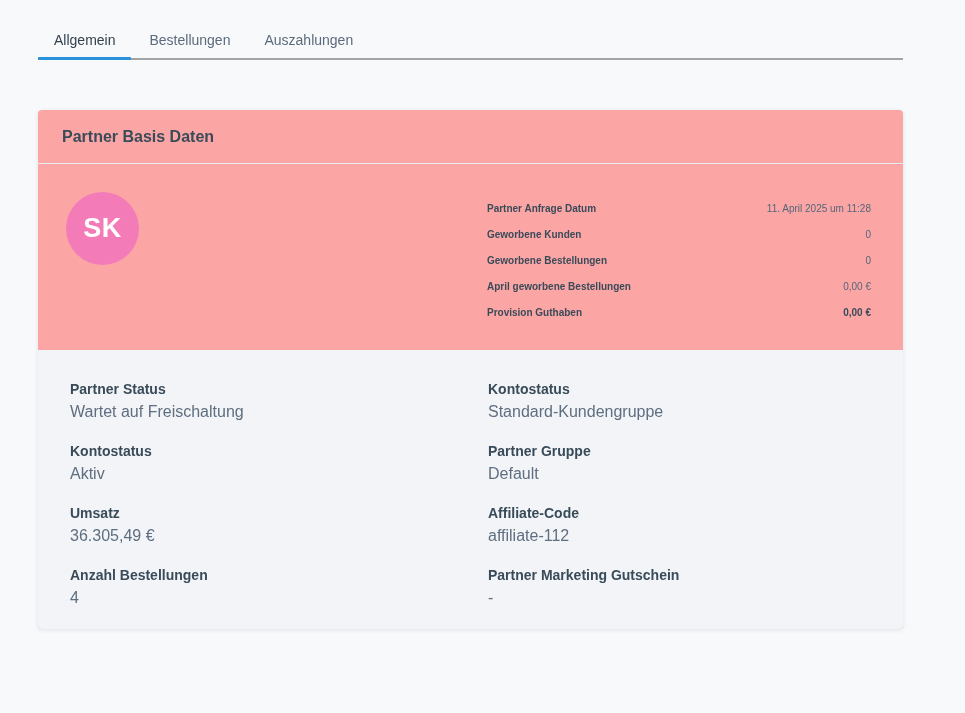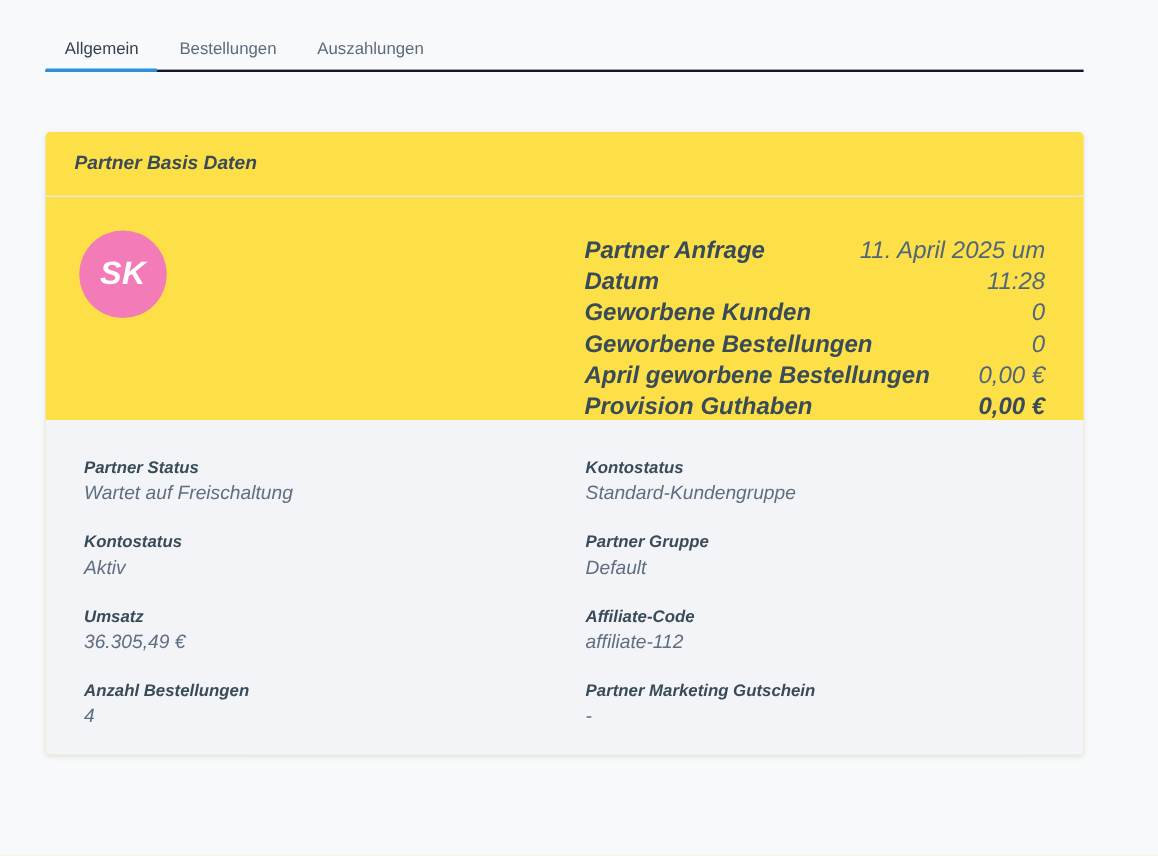--- a/index.html
+++ b/index.html
@@ -9,21 +9,21 @@
     font-family: "Liberation Sans", "DejaVu Sans", sans-serif;
     overflow: hidden;
     color: #394b59;
   }
 
   
   .tabbar {
     margin: 22px 0 0 38px;
     width: 865px;
     display: flex;
-    border-bottom: 2px solid #0f172a;
+    border-bottom: 2px solid #a3a3a3;
     text-align: right;
   }
   .tab {
     height: 36px;
     padding: 0 16px;
     display: flex;
     align-items: center;
     font-size: 14px;
     color: #5c6b7c;
     cursor: pointer;
@@ -37,24 +37,23 @@
     left: 0; right: 0; bottom: -2px;
     height: 3px;
     background: #2a91da;
     border-radius: 1px;
   }
 
   
   .card {
     margin: 50px 0 0 38px;
     width: 865px;
-    background: #fde047;
+    background: #fca5a5;
     border-radius: 4px;
     box-shadow: 0 1px 4px rgba(120,130,145,0.18);
-    font-style: italic;
   }
   .card-header {
     height: 54px;
     display: flex;
     align-items: center;
     padding: 0 24px;
     border-bottom: 1px solid #e7ecf1;
   }
   .card-title {
     font-size: 16px;
@@ -83,21 +82,21 @@
   .stats {
     width: 384px;
     margin-left: auto;
     margin-top: 4px;
   }
   .stat-row {
     display: flex;
     justify-content: space-between;
     align-items: center;
     line-height: 26px;
-    font-size: 20px;
+    font-size: 10px;
   }
   .stat-label { font-weight: 700; color: #394b59; }
   .stat-value { color: #52667a; text-align: right; }
   .stat-value.bold { font-weight: 700; color: #394b59; }
 
   
   .card-details {
     background: #f2f4f7;
     border-radius: 0 0 4px 4px;
     padding: 30px 32px 1px 32px;

